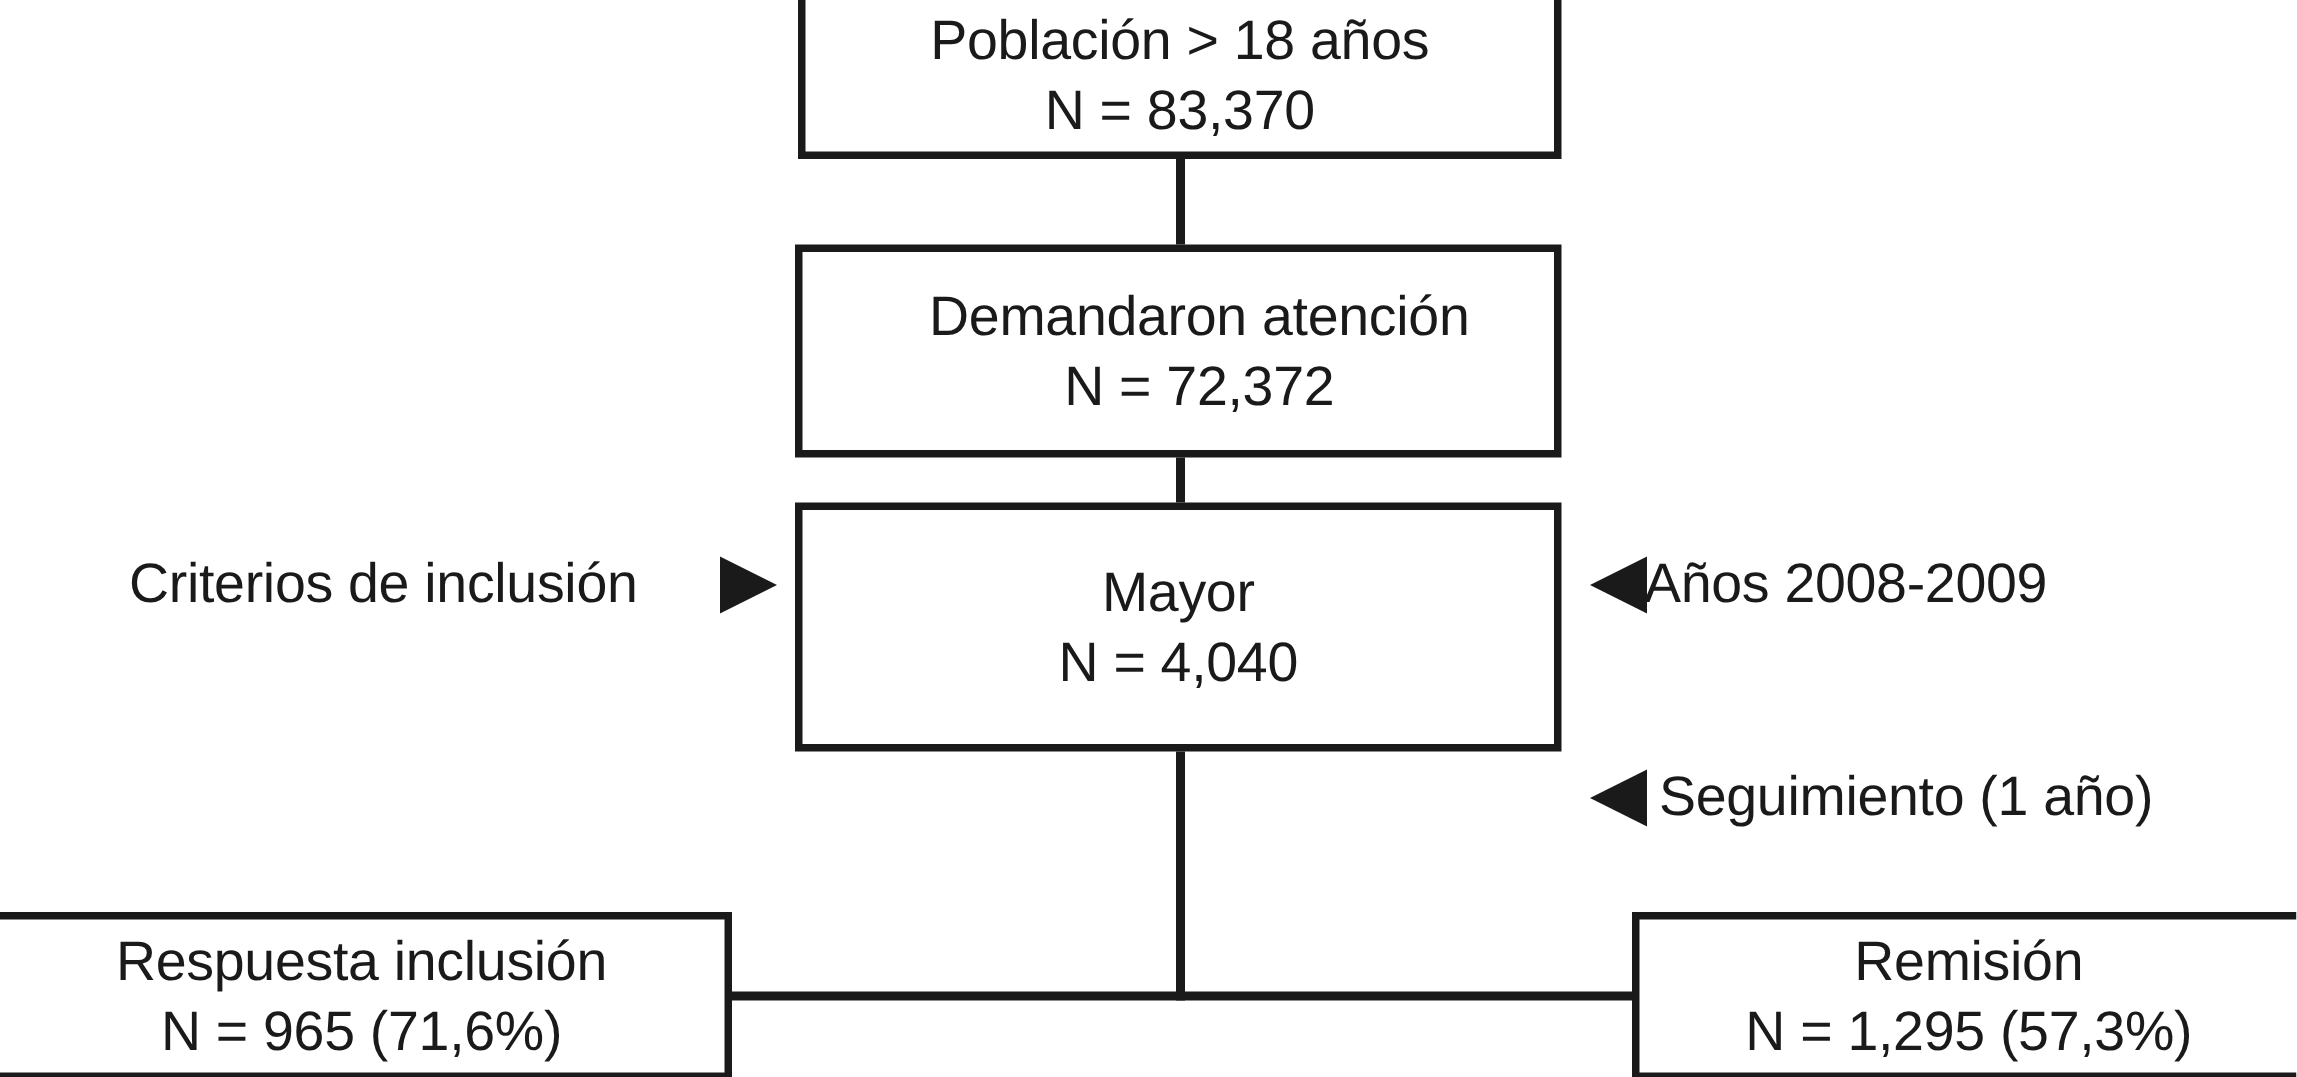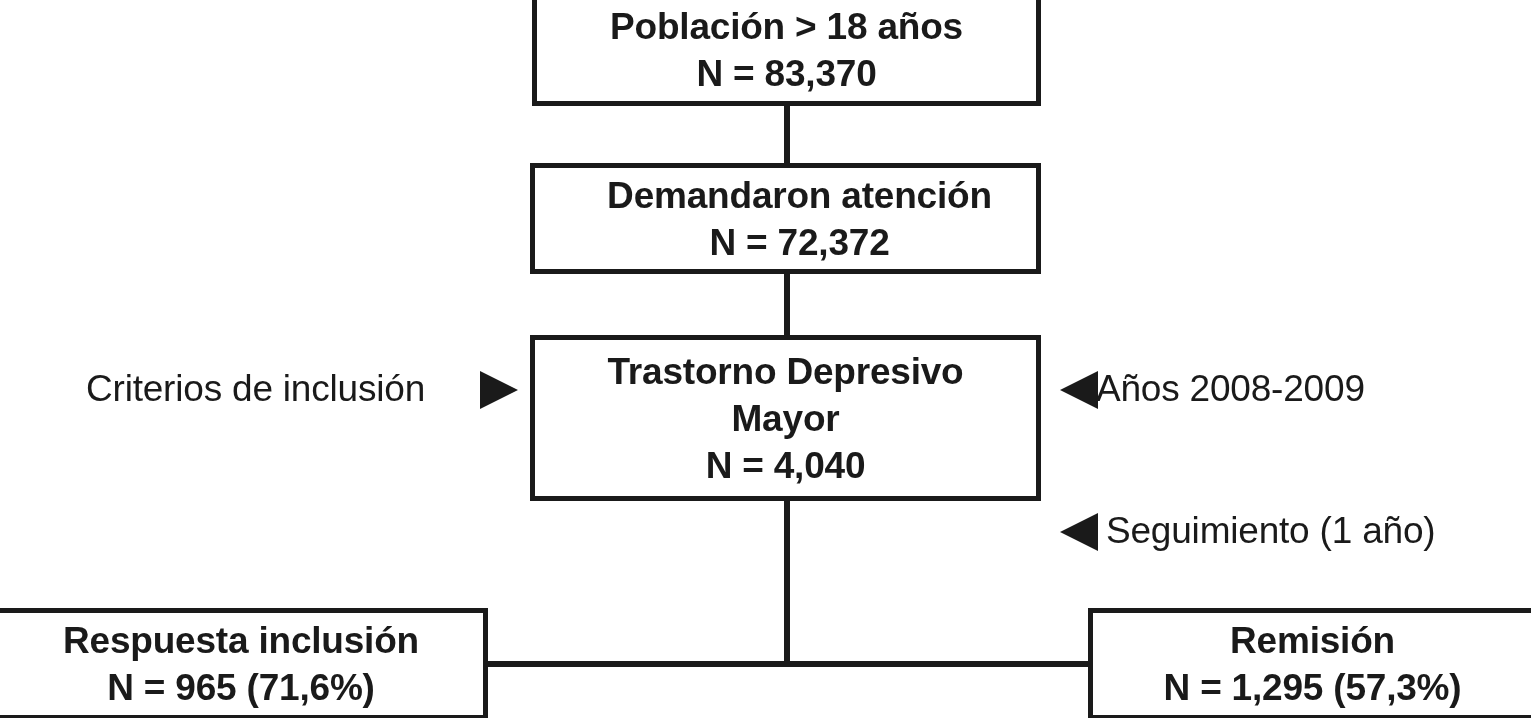--- a/index.html
+++ b/index.html
@@ -27,25 +27,24 @@
     justify-content: center;
     text-align: center;
     z-index: 3;
   }
   .node .line {
     display: block;
     font-size: 37px;
     line-height: 47px;
     white-space: nowrap;
     letter-spacing: -0.2px;
-    font-weight: bold;
   }
   
   #node-population   { left: 532px;  top: -6px;  width: 509px; height: 112px; }
-  #node-sought-care  { left: 530px;  top: 163px; width: 511px; height: 111px; padding-left: 28px; }
+  #node-sought-care  { left: 530px;  top: 163px; width: 511px; height: 142px; padding-left: 28px; }
   #node-mdd          { left: 530px;  top: 335px; width: 511px; height: 166px; }
   #node-suboptimal   { left: -6px;   top: 608px; width: 494px; height: 112px; }
   #node-remission    { left: 1088px; top: 608px; width: 449px; height: 112px; }
 
   
   .connector {
     position: absolute;
     background: #1a1a1a;
     z-index: 1;
   }
@@ -102,21 +101,20 @@
     <span class="line">Población &gt; 18 años</span>
     <span class="line">N = 83,370</span>
   </div>
 
   <div class="node" id="node-sought-care">
     <span class="line">Demandaron atención</span>
     <span class="line">N = 72,372</span>
   </div>
 
   <div class="node" id="node-mdd">
-    <span class="line">Trastorno Depresivo</span>
     <span class="line">Mayor</span>
     <span class="line">N = 4,040</span>
   </div>
 
   <div class="node" id="node-suboptimal">
     <span class="line">Respuesta inclusión</span>
     <span class="line">N = 965 (71,6%)</span>
   </div>
 
   <div class="node" id="node-remission">

